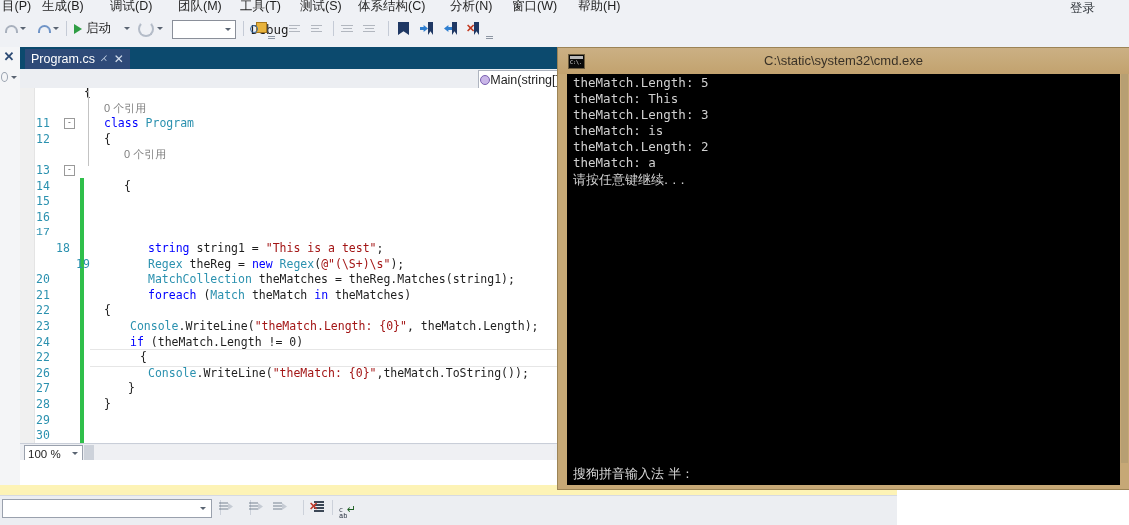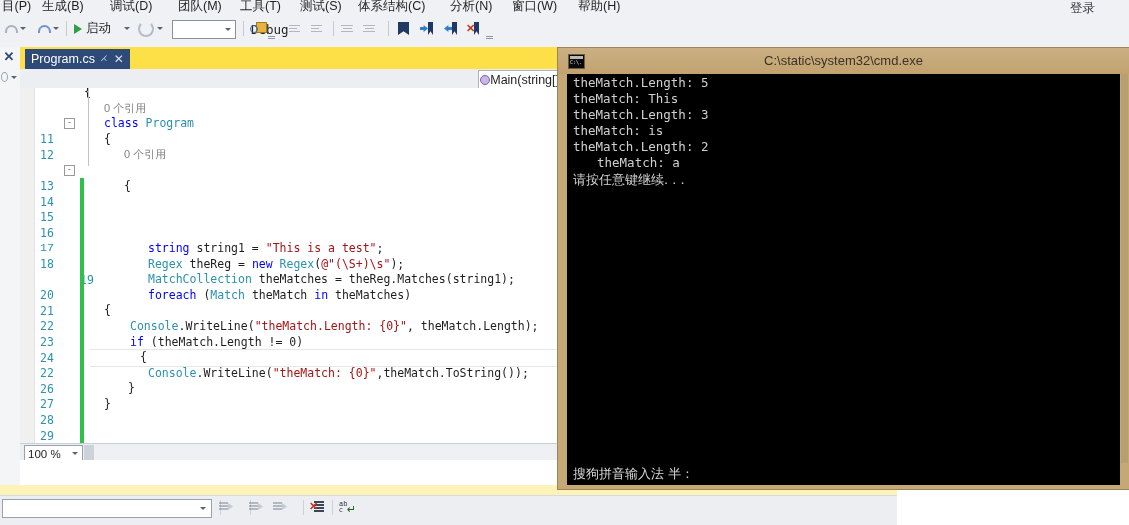--- a/index.html
+++ b/index.html
@@ -49,41 +49,41 @@
   .dots{position:absolute;width:7px;height:9px;}
   .dots i{position:absolute;left:0;width:7px;height:1px;background:#8d96a3;}
 
   
   .leftstrip{position:absolute;left:0;top:47px;width:20px;height:438px;background:#f4f5f7;border-right:1px solid #c9ced8;}
   .leftstrip .xbtn{position:absolute;left:2px;top:3px;width:14px;height:14px;color:#2c4a74;font-size:13px;line-height:14px;text-align:center;font-weight:bold;}
   .leftstrip .dd{position:absolute;left:1px;top:23px;width:16px;height:14px;display:flex;align-items:center;}
   .leftstrip .dd .c{width:8px;height:8px;border:1.5px solid #9aa3b0;border-radius:50%;}
 
   
-  .tabwell{position:absolute;left:20px;top:47px;width:538px;height:22px;background:#fde047;}
+  .tabwell{position:absolute;left:20px;top:47px;width:538px;height:22px;background:#0c4a6e;}
   .doctab{position:absolute;left:5px;top:2px;height:20px;background:#2e4a78;display:flex;align-items:center;padding:0 6px;}
   .doctab .t{color:#ffffff;font-size:12.5px;}
   .doctab .pin{margin-left:7px;color:#c7d4e6;font-size:11px;transform:rotate(45deg);}
   .doctab .cl{margin-left:6px;color:#d6e0ee;font-size:12px;}
 
   
   .navbar{position:absolute;left:20px;top:69px;width:538px;height:19px;background:#eceef2;border-bottom:1px solid #c9ced8;}
   .navsel{position:absolute;top:1px;height:17px;background:#ffffff;border:1px solid #aeb4bf;display:flex;align-items:center;}
   .navsel .txt{font-size:12.5px;color:#1e1e1e;margin-left:3px;}
   .navsel .ar{position:absolute;right:5px;top:7px;}
   .ic-class{width:13px;height:12px;position:relative;}
   .ic-class .b{position:absolute;left:1px;top:1px;width:8px;height:8px;background:#d9a441;clip-path:polygon(50% 0,100% 28%,100% 72%,50% 100%,0 72%,0 28%);}
   .ic-method{width:13px;height:12px;position:relative;}
   .ic-method .b{position:absolute;left:1px;top:1px;width:8px;height:8px;border:1.4px solid #7a5fb0;border-radius:50%;background:#c9b6e8;}
 
   
   .editor{position:absolute;left:20px;top:88px;width:538px;height:355px;background:#ffffff;border-right:1px solid #c9ced8;overflow:hidden;}
   .margin-strip{position:absolute;left:0;top:0;width:14px;height:355px;background:#f0f0f0;border-right:1px solid #e4e4e4;}
   .codearea{position:absolute;left:0;top:0;width:538px;height:355px;font-family:"DejaVu Sans Mono","Liberation Mono",monospace;font-size:11.5px;}
-  .lnum{position:absolute;width:22px;text-align:center;color:#2b91af;font-size:11.5px;font-family:"DejaVu Sans Mono",monospace;margin-top:16px;}
+  .lnum{position:absolute;width:22px;text-align:left;color:#2b91af;font-size:11.5px;font-family:"DejaVu Sans Mono",monospace;}
   .chgbar{position:absolute;left:60px;width:4px;background:#2fbf4a;}
   .outline{position:absolute;left:68px;width:1px;background:#c3c3c3;}
   .fold{position:absolute;left:44px;width:9px;height:9px;border:1px solid #9a9a9a;background:#fff;color:#5a5a5a;font-size:8px;line-height:7px;text-align:center;font-family:"DejaVu Sans Mono",monospace;}
   .ctext{position:absolute;left:74px;white-space:pre;font-family:"DejaVu Sans Mono","Liberation Mono",monospace;font-size:11.5px;color:#1e1e1e;}
   .k{color:#0000ff;}
   .t{color:#2b91af;}
   .s{color:#a31515;}
   .cref{color:#808080;font-family:"Liberation Sans",sans-serif;font-size:11px;}
   .hl-line{position:absolute;left:70px;width:468px;height:15.6px;border-top:1px solid #e6e6e6;border-bottom:1px solid #e6e6e6;}
 
@@ -106,21 +106,21 @@
   .bb-combo .a{position:absolute;right:5px;top:7px;}
   .bb-sep{position:absolute;top:4px;width:1px;height:15px;background:#ccd1da;}
   .bb-ic{position:absolute;top:4px;width:16px;height:15px;}
   .ind-ic{position:relative;width:15px;height:13px;opacity:.4;}
   .ind-ic i{position:absolute;right:0;height:1.6px;background:#5d6b7d;}
   .ind-ic b{position:absolute;left:0;top:3px;width:5px;height:7px;background:#8e99a8;clip-path:polygon(0 0,100% 50%,0 100%);}
   .sort-ic{position:relative;width:15px;height:13px;}
   .sort-ic i{position:absolute;left:4px;height:1.6px;background:#3c4756;}
   .sort-ic .x{position:absolute;left:-1px;top:1px;color:#c0392b;font-size:11px;font-weight:bold;line-height:10px;}
   .abc-ic{position:relative;width:16px;height:14px;color:#2a3342;font-size:7px;font-family:"DejaVu Sans",sans-serif;}
-  .abc-ic .ab{position:absolute;left:0;top:0;font-family:Liberation Mono, monospace;}
+  .abc-ic .ab{position:absolute;left:0;top:12px;font-family:Liberation Mono, monospace;}
   .abc-ic .c{position:absolute;left:0;top:6px;}
   .abc-ic .e{position:absolute;left:8px;top:3px;color:#1b5e20;font-size:11px;}
   .bottom-right-white{position:absolute;left:897px;top:485px;width:232px;height:40px;background:#ffffff;}
 
   
   .cmdwin{position:absolute;left:558px;top:48px;width:571px;height:441px;background:#c6a876;
           box-shadow:0 0 0 1px #9c8456;}
   .cmd-title{position:absolute;left:0;top:0;width:571px;height:26px;
              background:linear-gradient(to bottom,#cbb084,#c2a26e);}
   .cmd-ic{position:absolute;left:10px;top:6px;width:15px;height:13px;background:#0a0a0a;border:1px solid #6c5c3e;}
@@ -307,21 +307,21 @@
           <div class="chgbar" style="top: 105.2px; height: 15.6px;"></div>
           <div class="lnum" style="top: 106.2px; left: 16px;">15</div>
           <div class="ctext" style="top: 106.2px; left: 20px;"></div>
           <div class="chgbar" style="top: 120.8px; height: 15.6px;"></div>
           <div class="lnum" style="top: 121.8px; left: 16px;">16</div>
           <div class="ctext" style="top: 121.8px; left: 20px;"></div>
           <div class="chgbar" style="top: 136.4px; height: 15.6px;"></div>
           <div class="lnum" style="top: 137.4px; left: 16px; font-family: Liberation Mono, monospace;">17</div>
           <div class="ctext" style="top: 137.4px; left: 20px;"></div>
           <div class="chgbar" style="top: 152px; height: 15.6px;"></div>
-          <div class="lnum" style="top: 153px; left: 16px;">18</div>
+          <div class="lnum" style="top: 153px; left: 16px; padding-left: 20px;">18</div>
           <div class="ctext" style="top: 153px; left: 128px;"><span class="k">string </span><span>string1 = </span><span class="s">"This is a test"</span><span>;</span></div>
           <div class="chgbar" style="top: 167.6px; height: 15.6px;"></div>
           <div class="lnum" style="top: 168.6px; left: 16px; padding-left: 40px;">19</div>
           <div class="ctext" style="top: 168.6px; left: 128px;"><span class="t">Regex</span><span> theReg = </span><span class="k">new </span><span class="t">Regex</span><span>(</span><span class="s">@"(\S+)\s"</span><span>);</span></div>
           <div class="chgbar" style="top: 183.2px; height: 15.6px;"></div>
           <div class="lnum" style="top: 184.2px; left: 16px;">20</div>
           <div class="ctext" style="top: 184.2px; left: 128px;"><span class="t">MatchCollection</span><span> theMatches = theReg.Matches(string1);</span></div>
           <div class="chgbar" style="top: 198.8px; height: 15.6px;"></div>
           <div class="lnum" style="top: 199.8px; left: 16px;">21</div>
           <div class="ctext" style="top: 199.8px; left: 128px;"><span class="k">foreach </span><span>(</span><span class="t">Match</span><span> theMatch </span><span class="k">in</span><span> theMatches)</span></div>
@@ -399,21 +399,21 @@
     <div class="cmd-title">
       <span class="cmd-ic"></span>
       <span class="tt">C:\static\system32\cmd.exe</span>
     </div>
     <div class="cmd-body" id="cmdbody">
           <div class="cmd-line" style="top: 1px;">theMatch.Length: 5</div>
           <div class="cmd-line" style="top: 17px;">theMatch: This</div>
           <div class="cmd-line" style="top: 33px;">theMatch.Length: 3</div>
           <div class="cmd-line" style="top: 49px;">theMatch: is</div>
           <div class="cmd-line" style="top: 65px;">theMatch.Length: 2</div>
-          <div class="cmd-line" style="top: 81px; margin-left: 24px;">theMatch: a</div>
+          <div class="cmd-line" style="top: 81px;">theMatch: a</div>
           <div class="cmd-line cn" style="top: 97px;">请按任意键继续. . .</div>
         </div>
     <div class="cmd-scroll"></div>
     <div class="cmd-ime">
       <span class="txt">搜狗拼音输入法 半 :</span>
     </div>
   </div>
 
  </div>
 </div>

